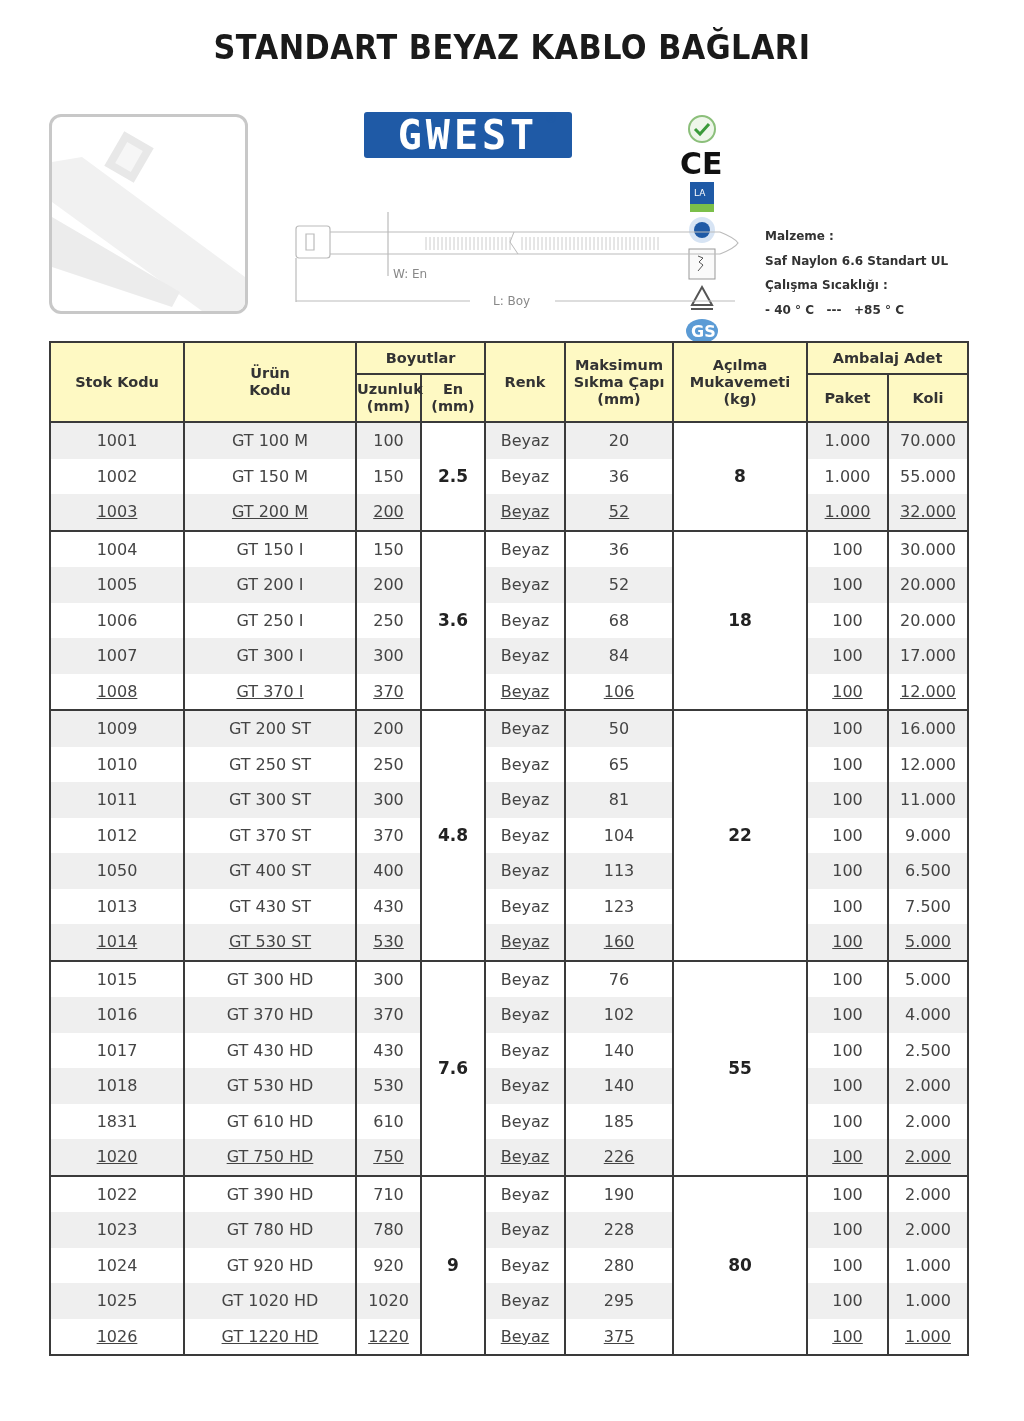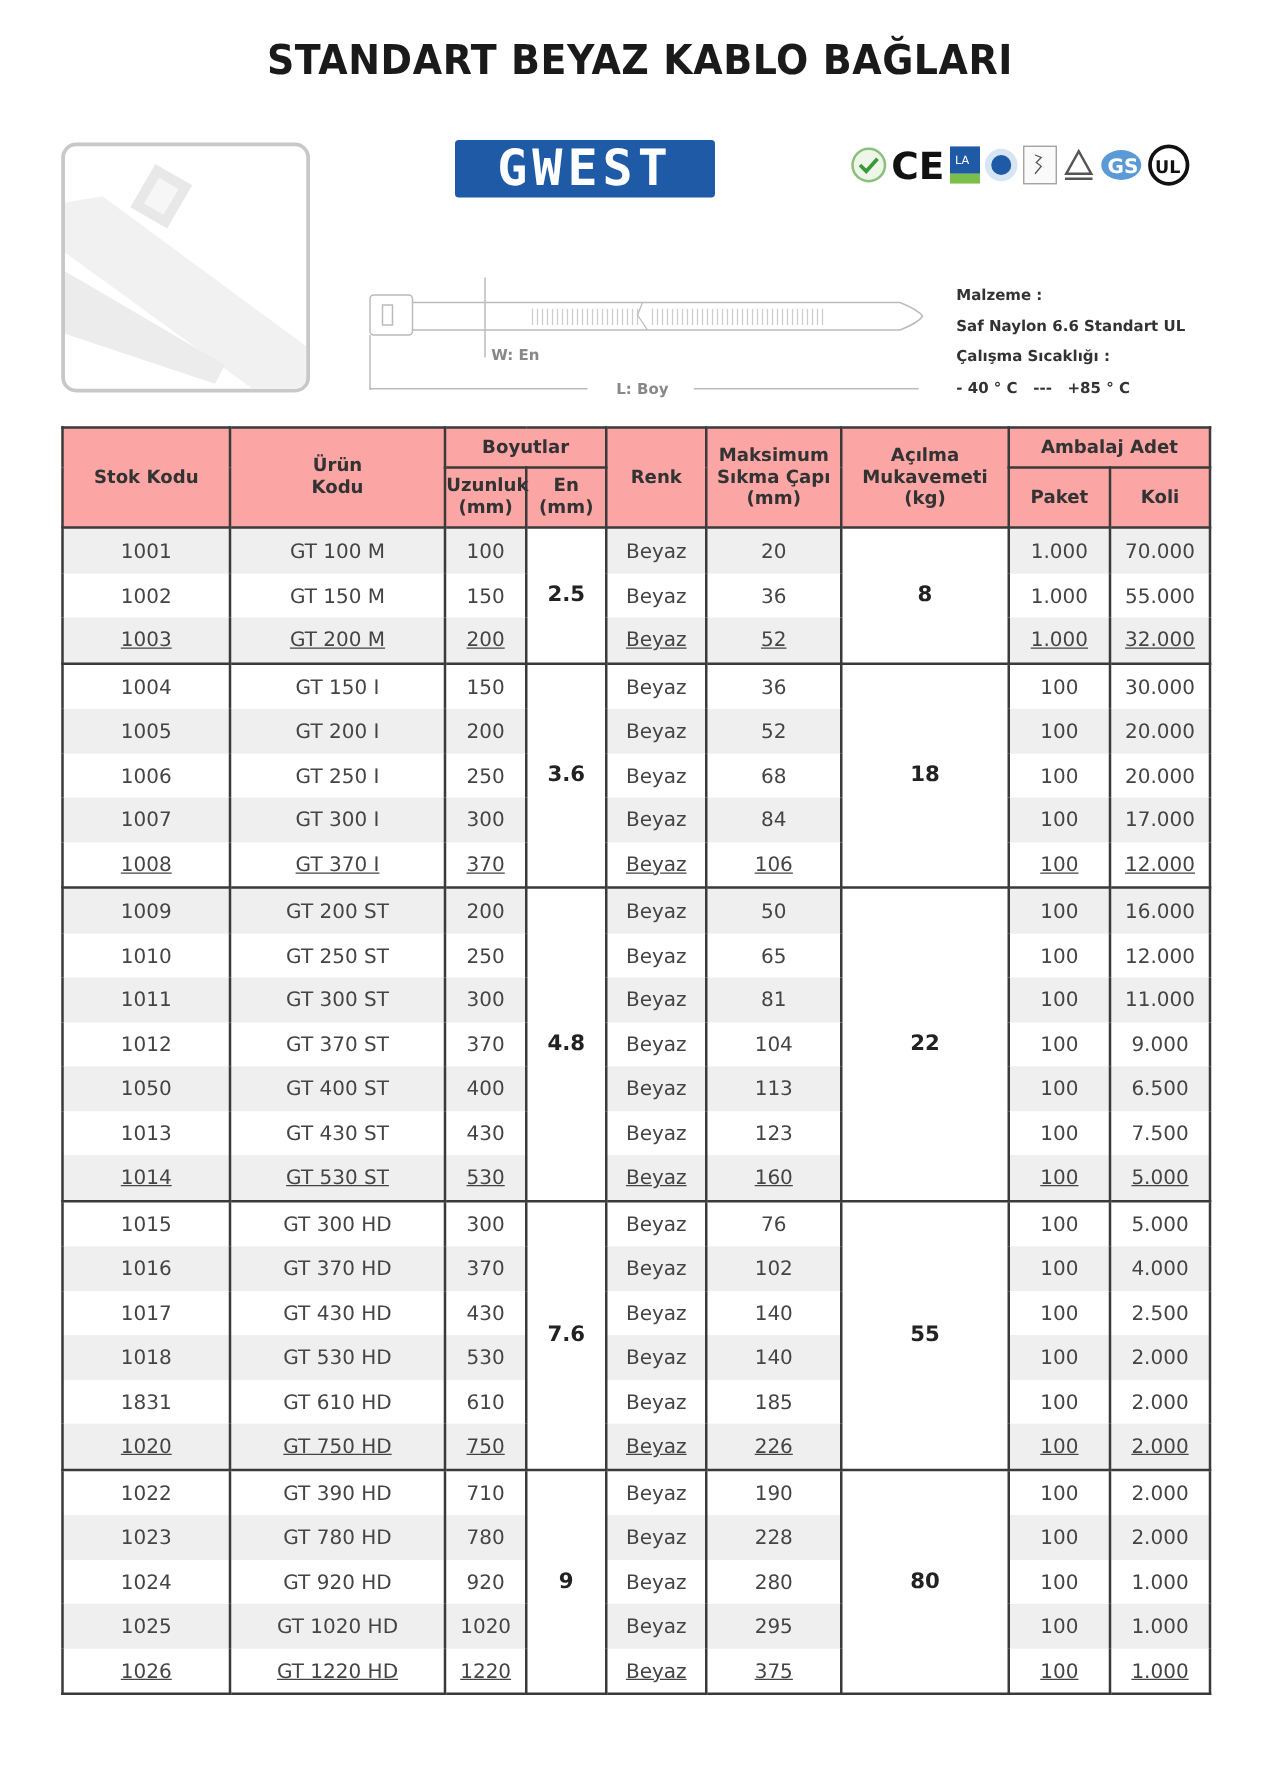--- a/index.html
+++ b/index.html
@@ -1,27 +1,27 @@
 <!DOCTYPE html>
 <html><head>
 <meta charset="utf-8">
 <style>
   html, body { margin:0; padding:0; background:#ffffff; }
   body { width:1024px; height:1421px; position:relative; overflow:hidden; font-family:"DejaVu Sans", sans-serif; color:#333; }
   .title { position:absolute; top:28px; left:0; width:1024px; text-align:center; font-family:"DejaVu Sans", sans-serif; font-weight:bold; font-size:33px; letter-spacing:0.5px; color:#1a1a1a; transform:scaleX(0.92); }
   .photo-box { position:absolute; left:49px; top:114px; width:199px; height:200px; border:3px solid #c8c8c8; border-radius:12px; box-sizing:border-box; background:#fff; overflow:hidden; }
   .logo { position:absolute; left:364px; top:112px; width:208px; height:46px; background:#1f5aa6; border-radius:3px; display:flex; align-items:center; justify-content:center; color:#fff; font-family:"DejaVu Sans Mono", monospace; font-weight:bold; font-size:40px; letter-spacing:4px; }
   .logo-reg { position:absolute; left:545px; top:112px; font-size:12px; color:#1f5aa6; }
-  .certs { position:absolute; left:680px; top:114px; height:36px; display:flex; align-items:center; gap:3px; }
+  .certs { position:absolute; left:680px; top:114px; height:36px; display:flex; align-items:center; gap:3px;flex-direction:column; }
   .cert { display:flex; align-items:center; justify-content:center; font-size:10px; }
-  .diagram { position:absolute; left:290px; top:220px; width:450px; height:100px;font-weight:bold; }
+  .diagram { position:absolute; left:290px; top:210px; width:450px; height:100px; }
   .spec { position:absolute; left:765px; top:224px; font-size:12px; font-weight:bold; color:#333; line-height:24.5px; }
   table.data { position:absolute; left:49px; top:341px; width:920px; border-collapse:collapse; table-layout:fixed; font-size:16px; }
   table.data th, table.data td { border:2px solid #3a3a3a; text-align:center; padding:0; }
-  table.data th { font-weight:bold; font-size:14.5px; color:#333; line-height:17px; background:#fca5a5;margin-left:28px; }
+  table.data th { font-weight:bold; font-size:14.5px; color:#333; line-height:17px; background:#fef9c3;margin-left:28px; }
   table.data td { height:35.5px; color:#444; border-top:none; border-bottom:none; }
   table.data tr.grp-end td { border-bottom:2px solid #3a3a3a;text-decoration:underline; }
   table.data tr.grp-start td { border-top:2px solid #8b5cf6; }
   table.data td.merged { background:#fff !important; font-weight:bold; color:#222; font-size:17px; border-top:2px solid #3a3a3a; border-bottom:2px solid #3a3a3a; }
   table.data tr.gray td { background:#efefef; }
   .hdr-sub { font-size:13px; }
 </style>
 </head>
 <body>
 

